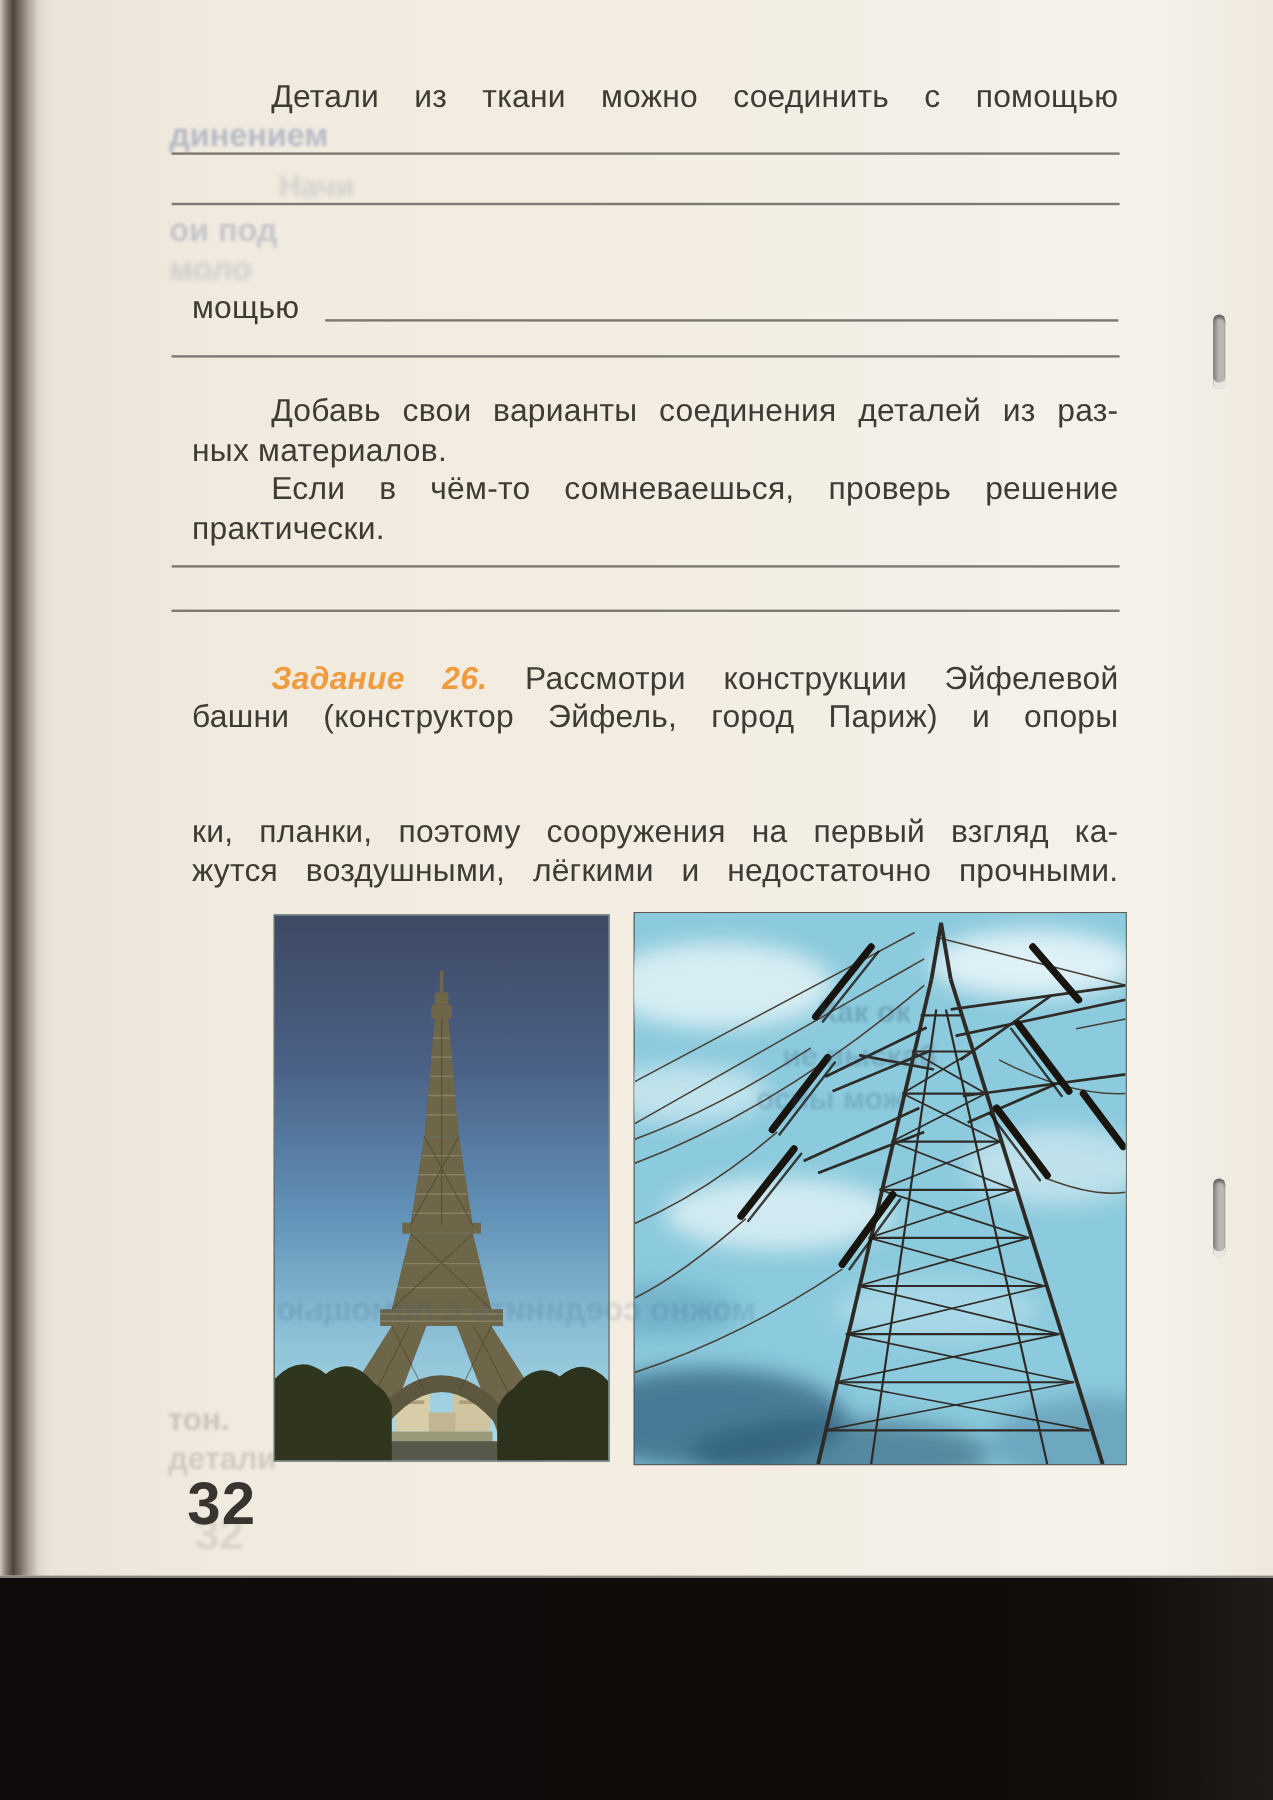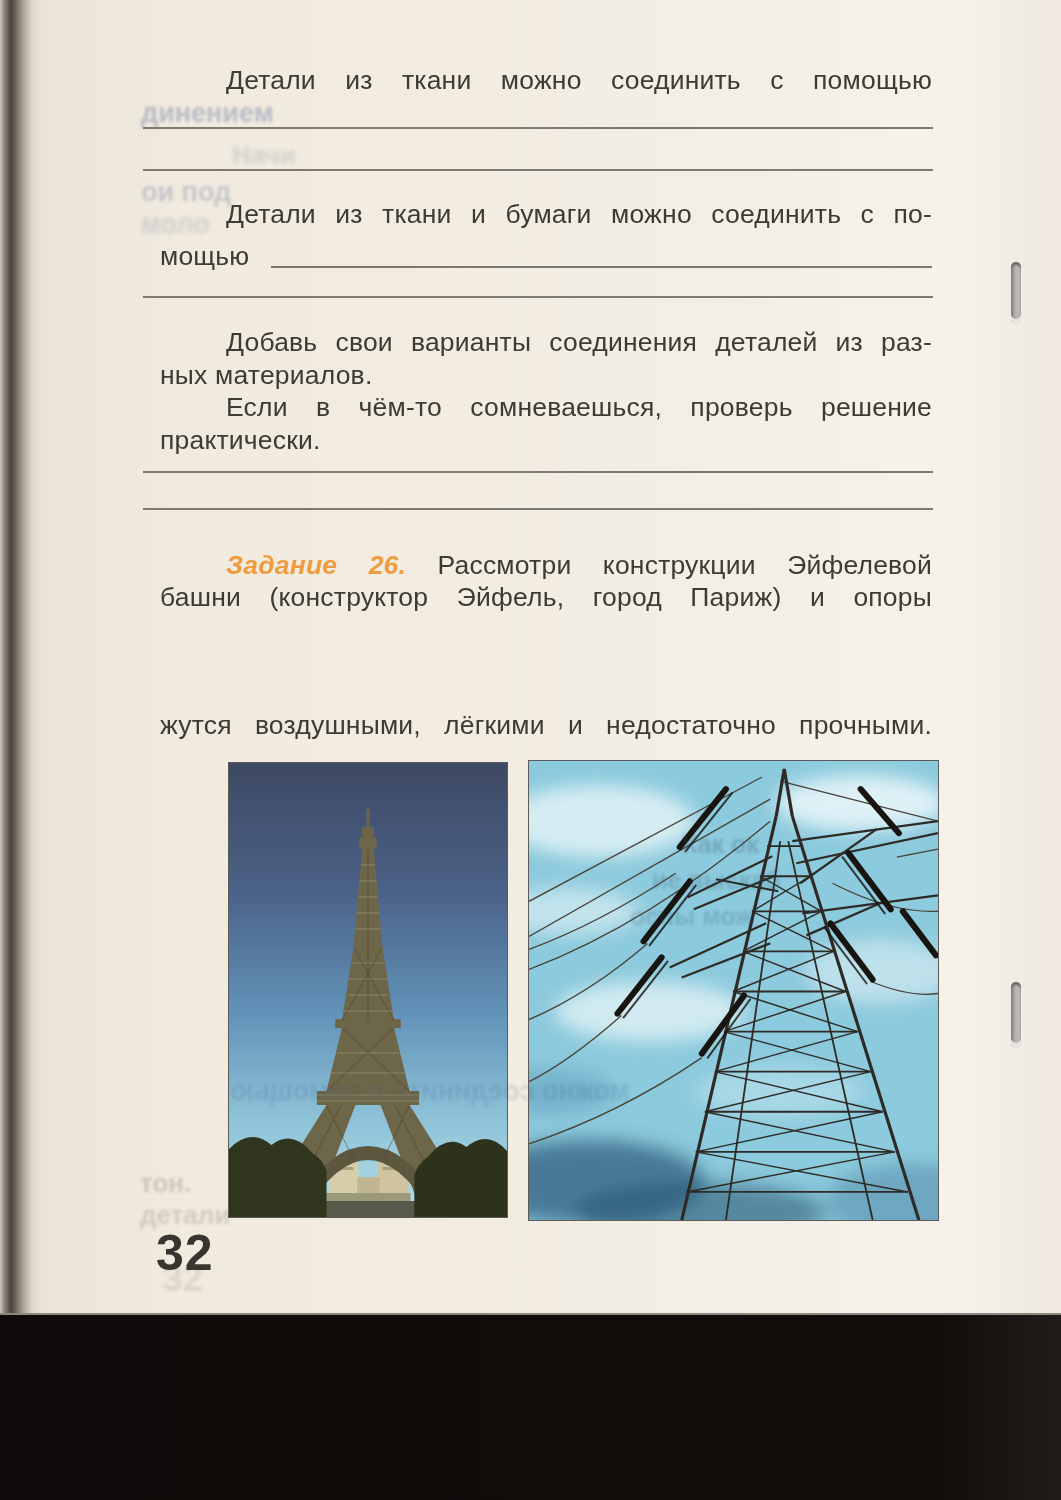--- a/index.html
+++ b/index.html
@@ -73,38 +73,38 @@
   <div class="ghost g3">ои  под</div>
   <div class="ghost g4">моло</div>
   <div class="ghost g9">тон.</div>
   <div class="ghost g10">детали</div>
   <div class="ghost g11">32</div>
 
   <div class="tl j ind" style="top:64px">Детали из ткани можно соединить с помощью</div>
   <div class="rule" style="top:127px"></div>
   <div class="rule" style="top:169px"></div>
 
-  <div class="tl j ind" style="top:198px">Детали из ткани и бумаги можно соединить с по-</div>
   <div class="tl fill-line" style="top:240px">
     <span>мощью</span>
     <div class="wrule"></div>
   </div>
   <div class="rule" style="top:296px"></div>
 
   <div class="tl j ind" style="top:326px">Добавь свои варианты соединения деталей из раз-</div>
   <div class="tl" style="top:359px">ных материалов.</div>
 
   <div class="tl j ind" style="top:391px">Если в чём-то сомневаешься, проверь решение</div>
   <div class="tl" style="top:424px">практически.</div>
 
   <div class="rule" style="top:471px"></div>
   <div class="rule" style="top:508px"></div>
 
   <div class="tl j ind" style="top:549px"><span class="task-label">Задание 26.</span> <span>Рассмотри конструкции Эйфелевой</span></div>
   <div class="tl j" style="top:581px">башни (конструктор Эйфель, город Париж) и опоры</div>
+  <div class="tl j" style="top:677px">ки, планки, поэтому сооружения на первый взгляд ка-</div>
   <div class="tl j" style="top:709px">жутся воздушными, лёгкими и недостаточно прочными.</div>
 
   <figure class="photo photo-left" style="margin:0">
     <svg width="278" height="454" viewBox="0 0 288 454" preserveAspectRatio="none">
       <defs>
         <linearGradient id="skyL" x1="0" y1="0" x2="0" y2="1">
           <stop offset="0" stop-color="#3e4963"></stop>
             <stop offset="0.28" stop-color="#4b6187"></stop>
           <stop offset="0.55" stop-color="#6292b8"></stop>
             <stop offset="0.78" stop-color="#8ec2d8"></stop>

